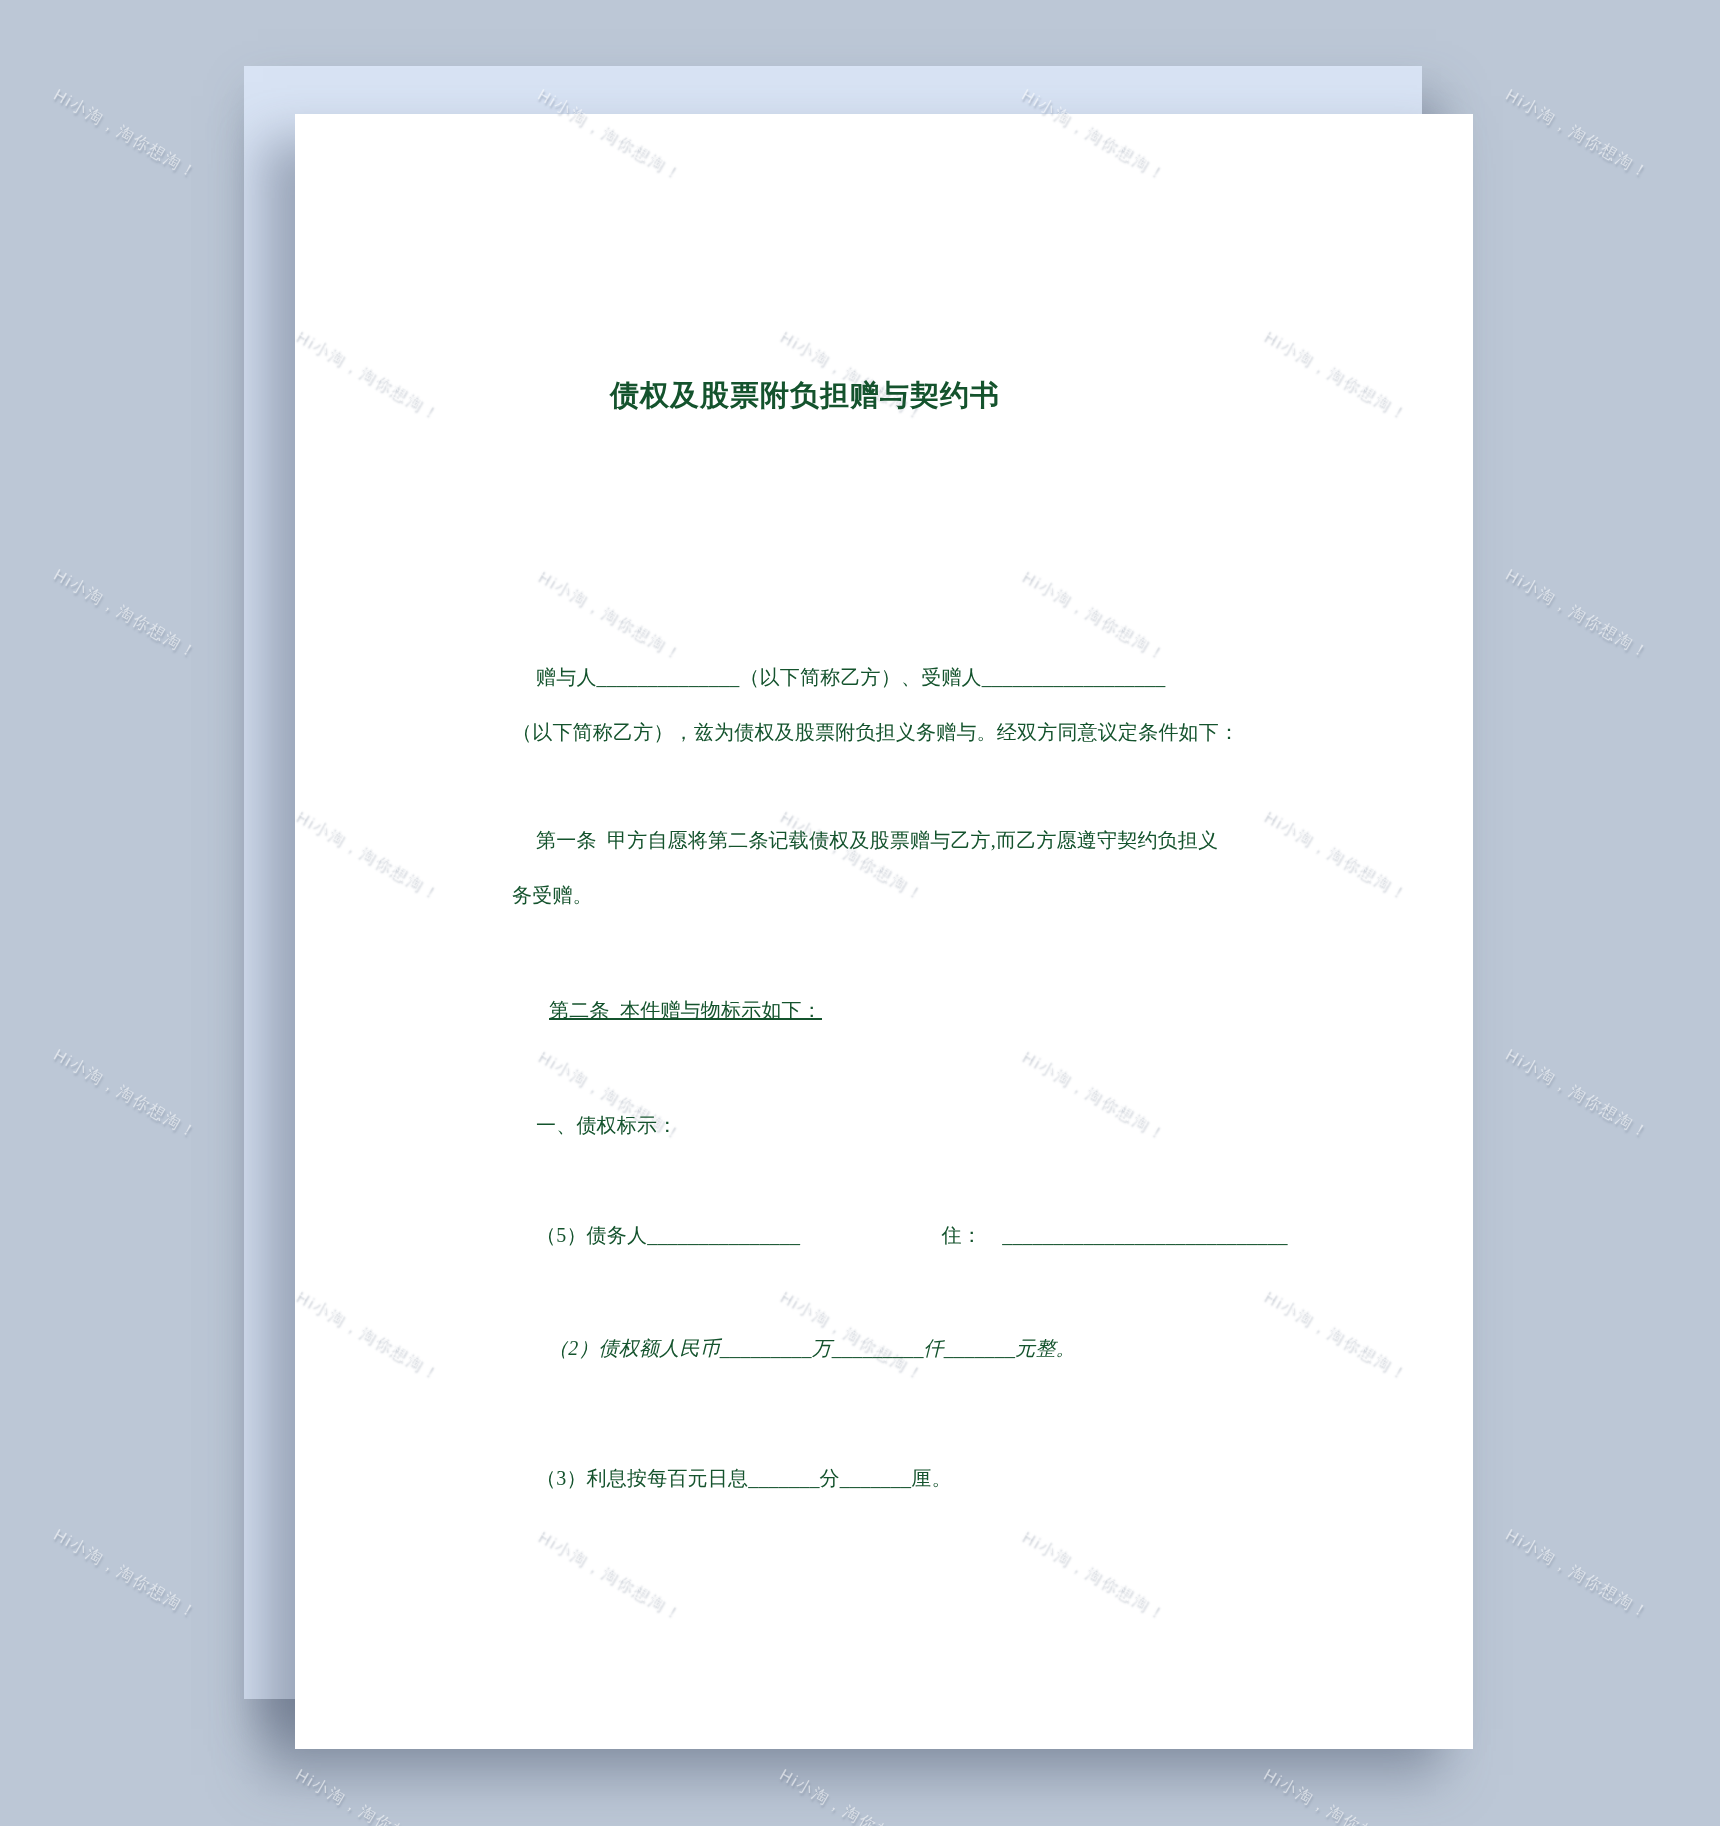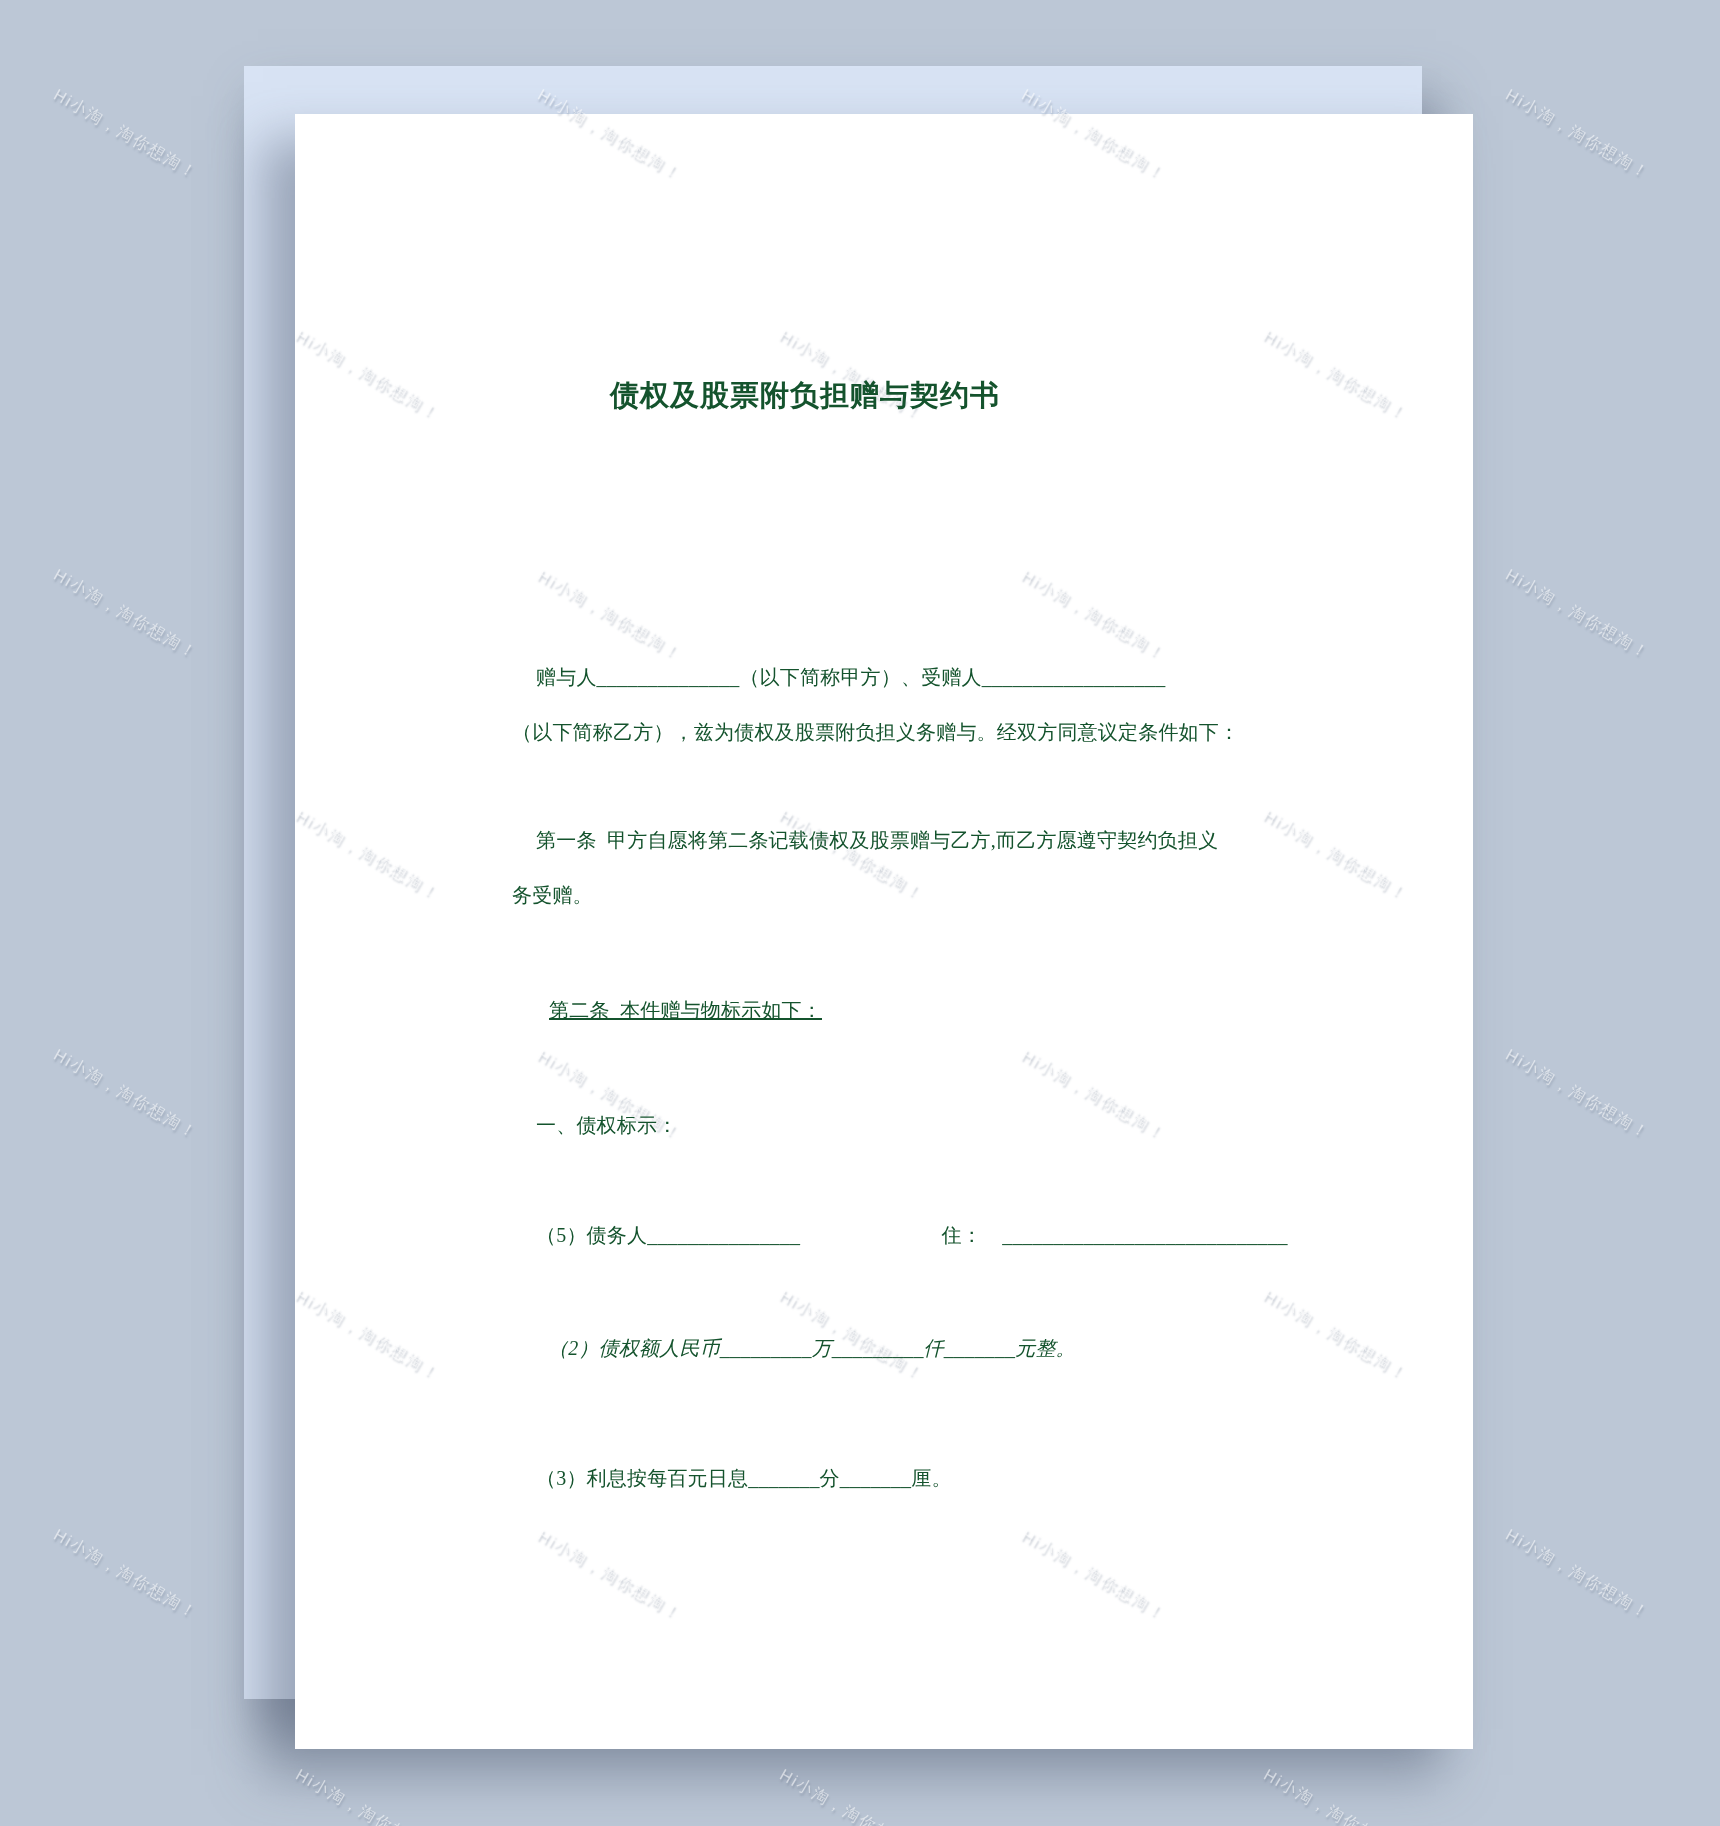--- a/index.html
+++ b/index.html
@@ -106,21 +106,21 @@
       <span class="wm" style="left: 1028px; top: 1525px;">Hi小淘，淘你想淘！</span>
       <span class="wm" style="left: 1512px; top: 1525px;">Hi小淘，淘你想淘！</span>
       <span class="wm" style="left: 302px; top: 1765px;">Hi小淘，淘你想淘！</span>
       <span class="wm" style="left: 786px; top: 1765px;">Hi小淘，淘你想淘！</span>
       <span class="wm" style="left: 1270px; top: 1765px;">Hi小淘，淘你想淘！</span>
     </div>
 
   <div class="doc">
     <div class="doc-title">债权及股票附负担赠与契约书</div>
 
-    <div class="doc-line" style="left:241px; top:513px;">赠与人______________（以下简称甲方）、受赠人__________________</div>
+    <div class="doc-line" style="left:241px; top:513px;">赠与人______________（以下简称乙方）、受赠人__________________</div>
     <div class="doc-line" style="left:241px; top:676px;">第一条  甲方自愿将第二条记载债权及股票赠与乙方,而乙方愿遵守契约负担义</div>
     <div class="doc-line" style="left:217px; top:568px;">（以下简称乙方），兹为债权及股票附负担义务赠与。经双方同意议定条件如下：</div>
     <div class="doc-line" style="left:217px; top:731px;text-align:center;">务受赠。</div>
     <div class="doc-line" style="left:254px; top:846px;text-decoration:underline;">第二条  本件赠与物标示如下：</div>
     <div class="doc-line" style="left:241px; top:961px;">一、债权标示：</div>
     <div class="doc-line" style="left:241px; top:1071px;">（5）债务人_______________　　　　　　　住：　____________________________</div>
     <div class="doc-line" style="left:253px; top:1184px;font-style:italic;">（2）债权额人民币_________万_________仟_______元整。</div>
     <div class="doc-line" style="left:241px; top:1314px;">（3）利息按每百元日息_______分_______厘。</div>
   </div>
 

